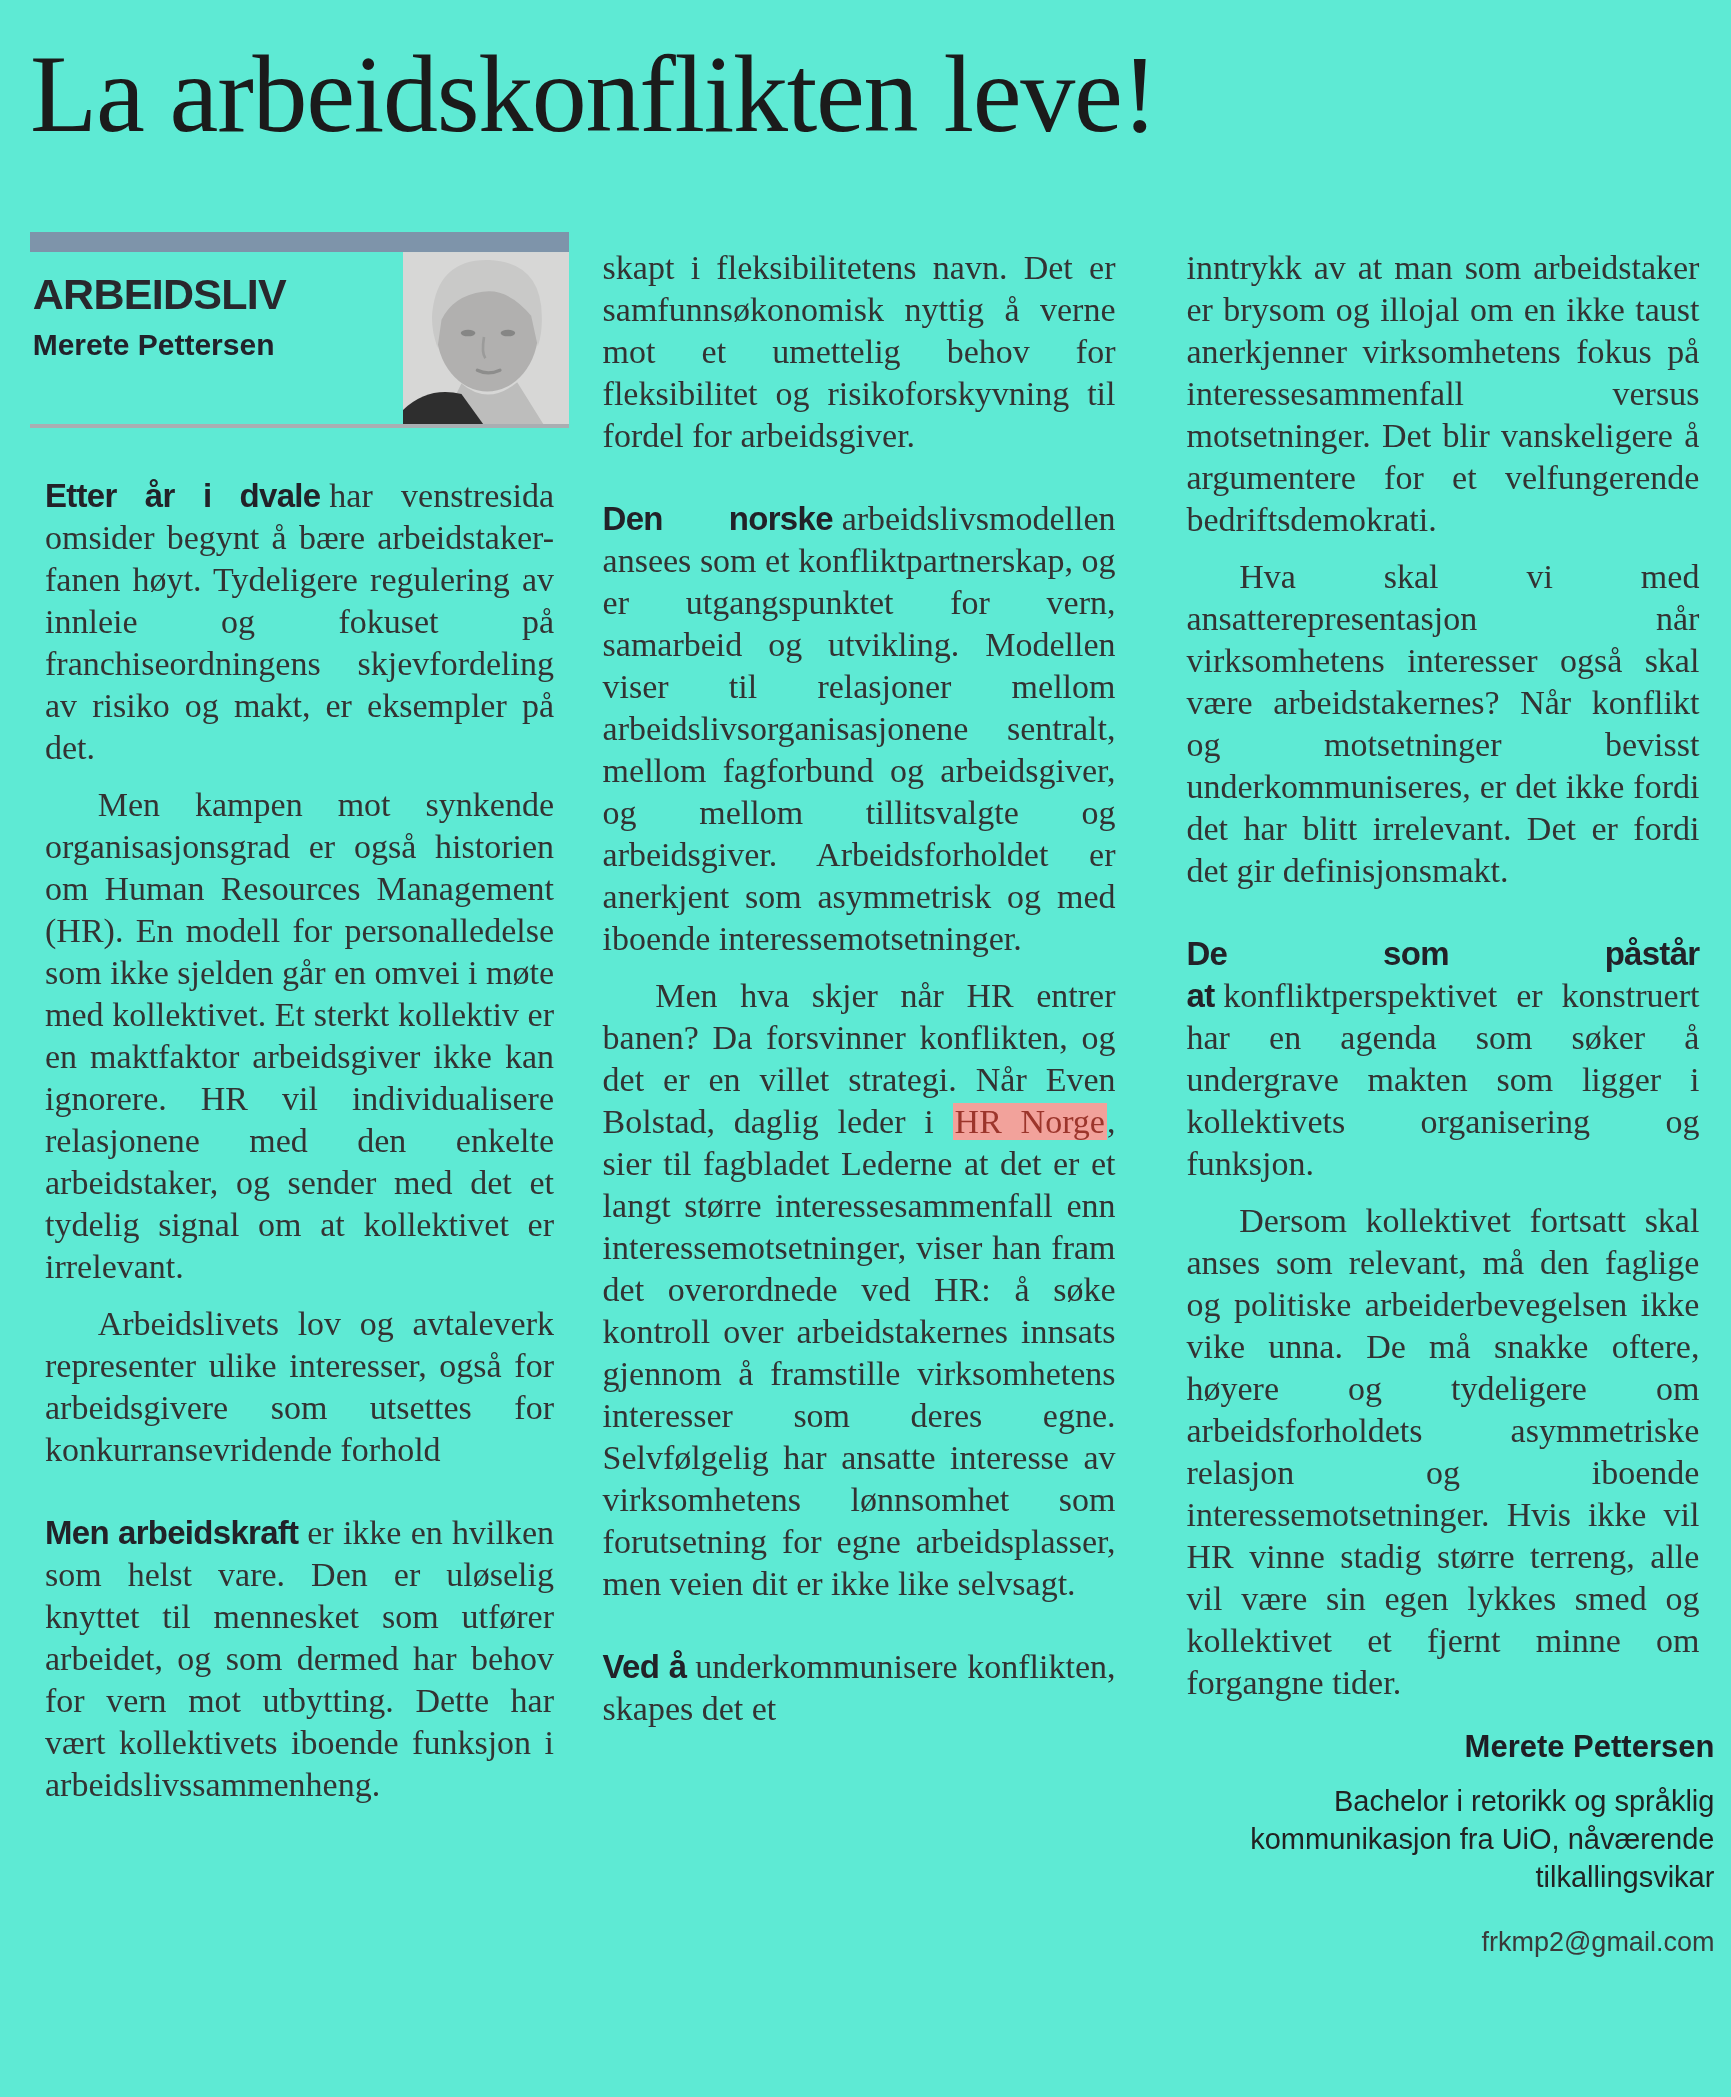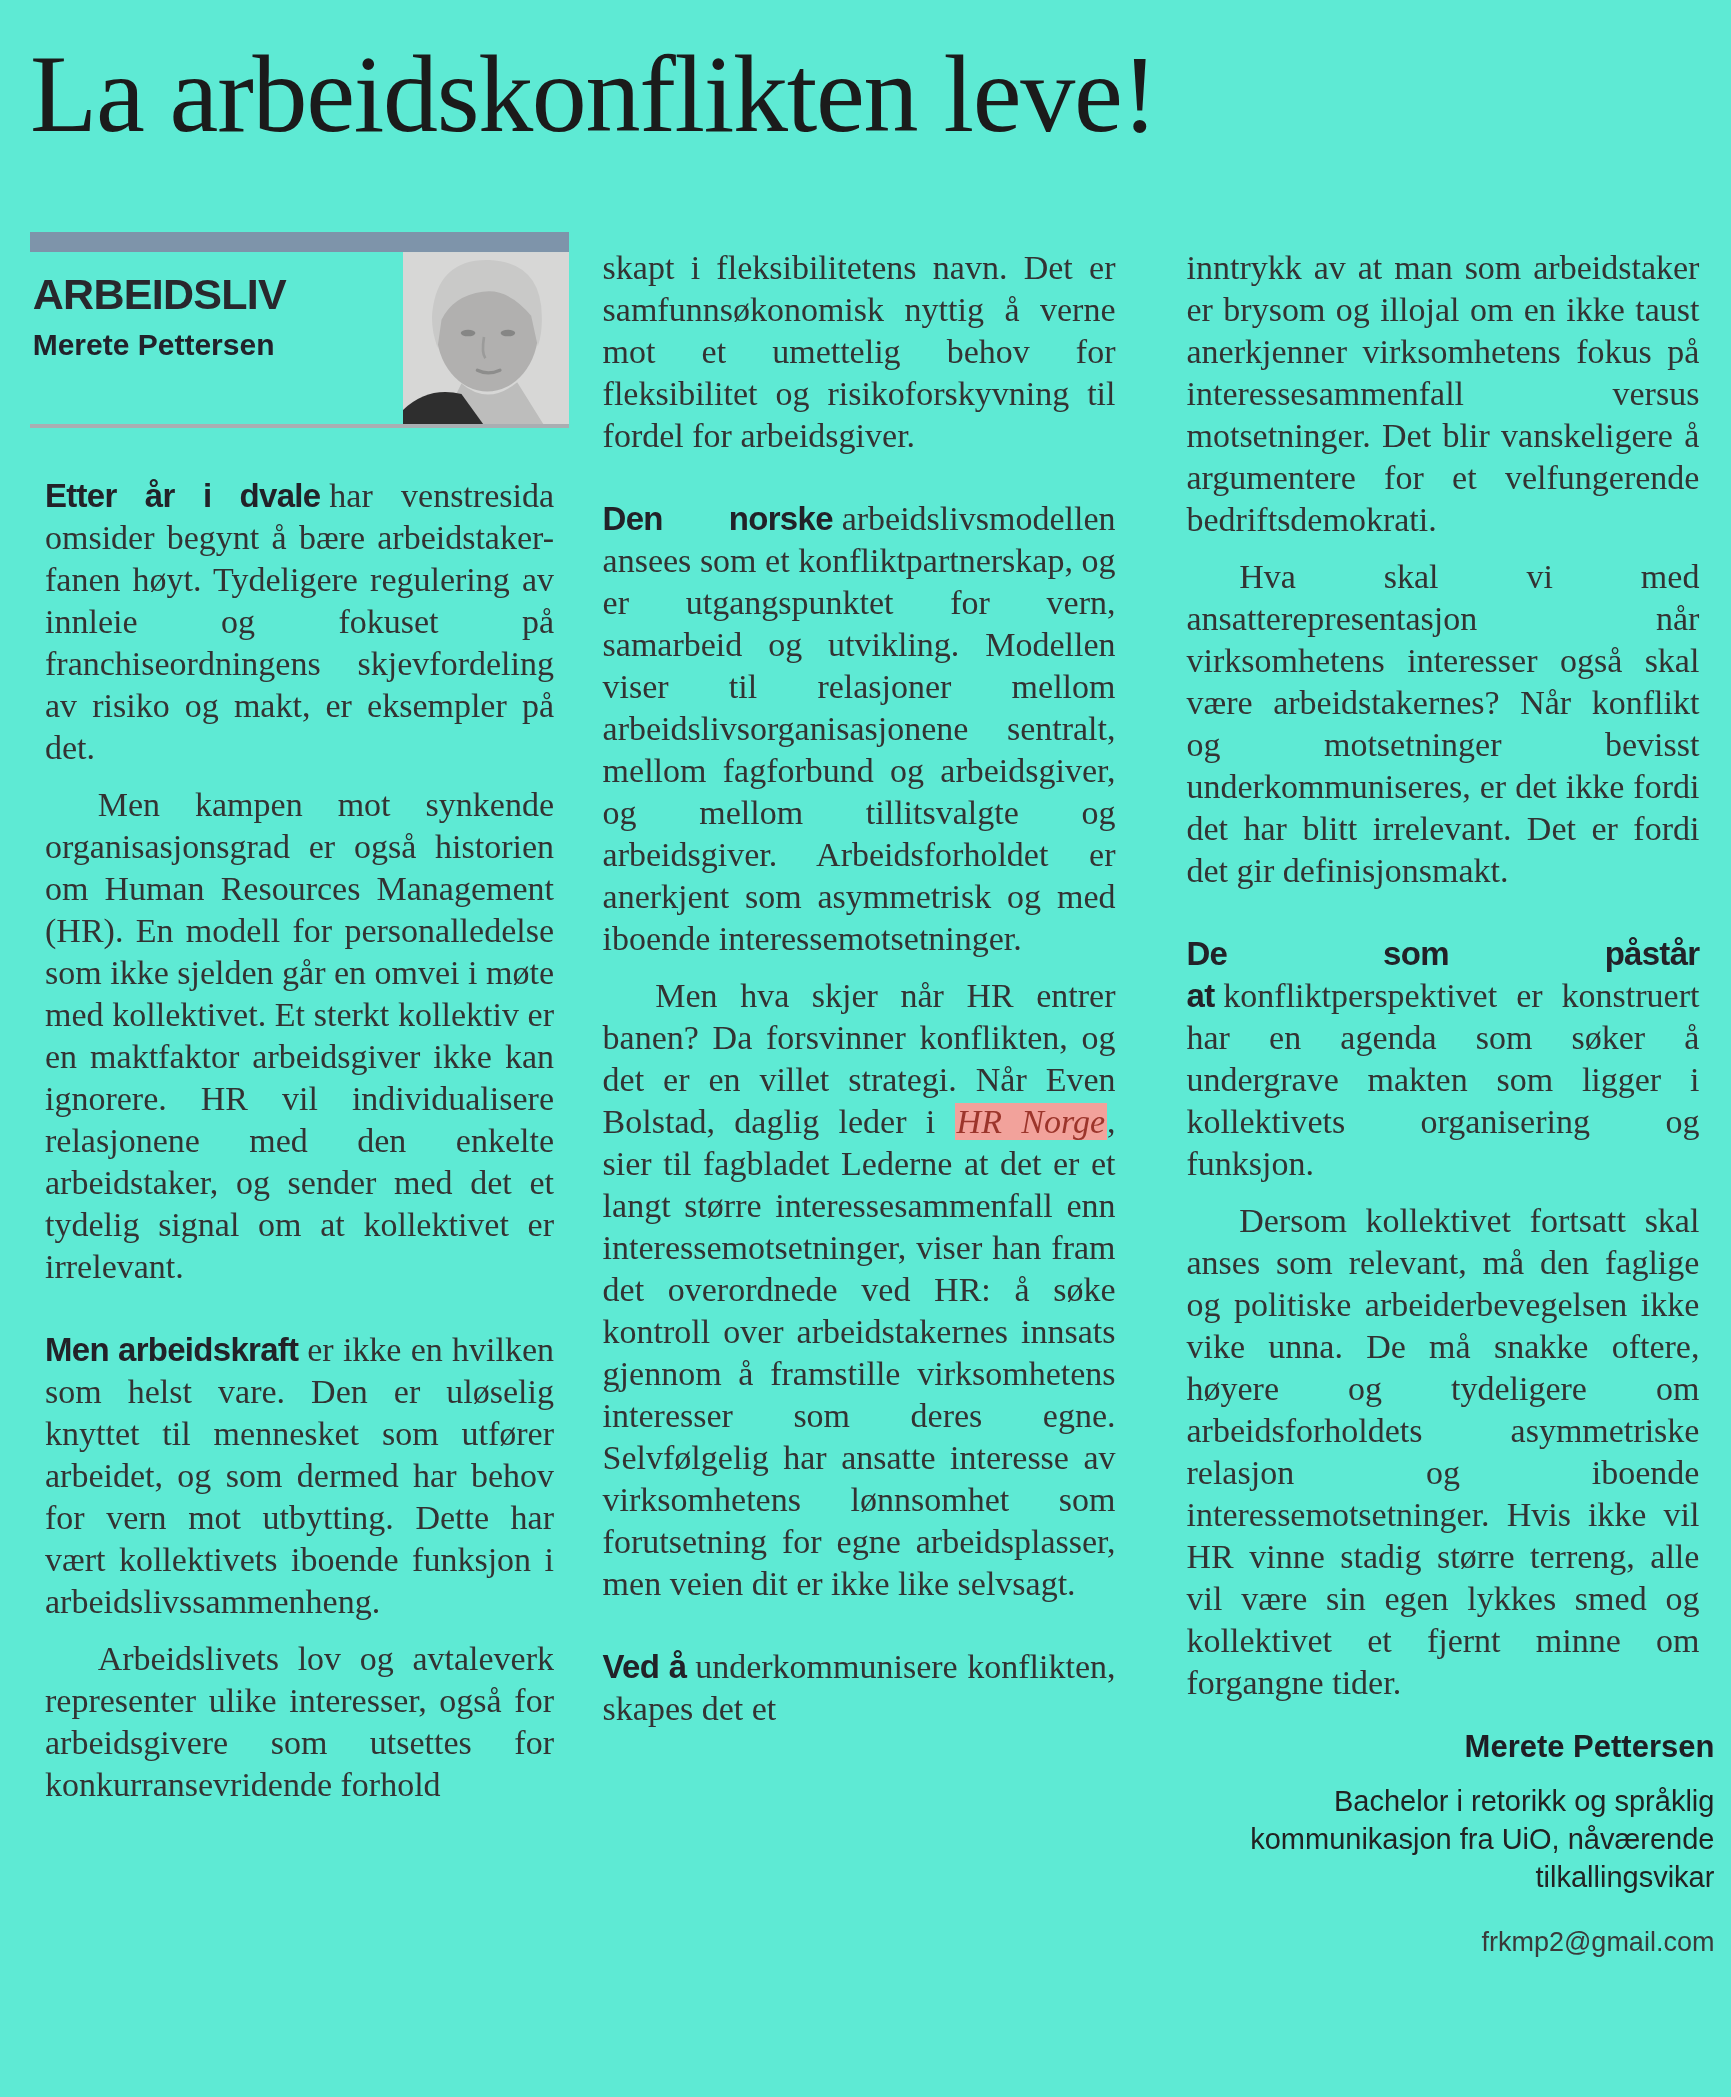--- a/index.html
+++ b/index.html
@@ -53,21 +53,20 @@
     font-weight: 700;
     font-size: 0.97em;
     letter-spacing: -0.7px;
     color: #222228;
     margin-right: 0.27em;
   }
   .hl {
     background: #f2a29b;
     color: #9c352b;
     padding: 0 0.06em;
-    font-style: italic;
   }
 
   
   .signature { margin-top: 24px; text-align: right; font-family: "Liberation Sans", sans-serif; }
   .sig-name { font-weight: 700; font-size: 31px; color: #1e1e24; line-height: 1.25; }
   .sig-bio  { font-weight: 400; font-size: 29px; color: #222; line-height: 1.3; margin-top: 17px; }
   .sig-email{ font-weight: 400; font-size: 27px; color: #3a3a3a; margin-top: 25px; }
 </style>
 </head>
 <body>
@@ -99,25 +98,25 @@
         </svg>
         <div class="kicker-rule"></div>
       </div>
 
       <p class="para lead-para">
         <span class="lead">Etter år i dvale</span><span>har venstresida omsider begynt å bære arbeidstaker-fanen høyt. Tydeligere regulering av innleie og fokuset på franchiseordningens skjevfordeling av risiko og makt, er eksempler på det.</span>
       </p>
       <p class="para indent">
         <span>Men kampen mot synkende organisasjonsgrad er også historien om Human Resources Management (HR). En modell for personalledelse som ikke sjelden går en omvei i møte med kollektivet. Et sterkt kollektiv er en maktfaktor arbeidsgiver ikke kan ignorere. HR vil individualisere relasjonene med den enkelte arbeidstaker, og sender med det et tydelig signal om at kollektivet er irrelevant.</span>
       </p>
+      <p class="para indent">
+        <span>Arbeidslivets lov og avtaleverk representer ulike interesser, også for arbeidsgivere som utsettes for konkurransevridende forhold</span>
+      </p>
       <p class="para lead-para">
         <span class="lead">Men arbeidskraft</span><span>er ikke en hvilken som helst vare. Den er uløselig knyttet til mennesket som utfører arbeidet, og som dermed har behov for vern mot utbytting. Dette har vært kollektivets iboende funksjon i arbeidslivssammenheng.</span>
-      </p>
-      <p class="para indent">
-        <span>Arbeidslivets lov og avtaleverk representer ulike interesser, også for arbeidsgivere som utsettes for konkurransevridende forhold</span>
       </p>
     </div>
 
     <div class="col col-2">
       <p class="para">
         <span>skapt i fleksibilitetens navn. Det er samfunnsøkonomisk nyttig å verne mot et umettelig behov for fleksibilitet og risikoforskyvning til fordel for arbeidsgiver.</span>
       </p>
       <p class="para lead-para">
         <span class="lead">Den norske</span><span>arbeidslivsmodellen ansees som et konfliktpartnerskap, og er utgangspunktet for vern, samarbeid og utvikling. Modellen viser til relasjoner mellom arbeidslivsorganisasjonene sentralt, mellom fagforbund og arbeidsgiver, og mellom tillitsvalgte og arbeidsgiver. Arbeidsforholdet er anerkjent som asymmetrisk og med iboende interessemotsetninger.</span>
       </p>

